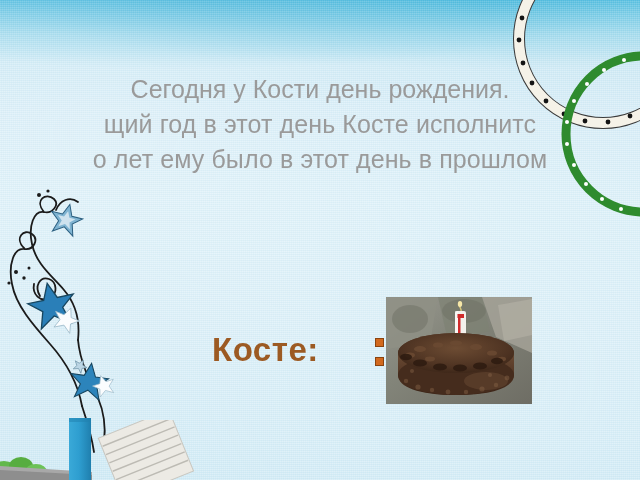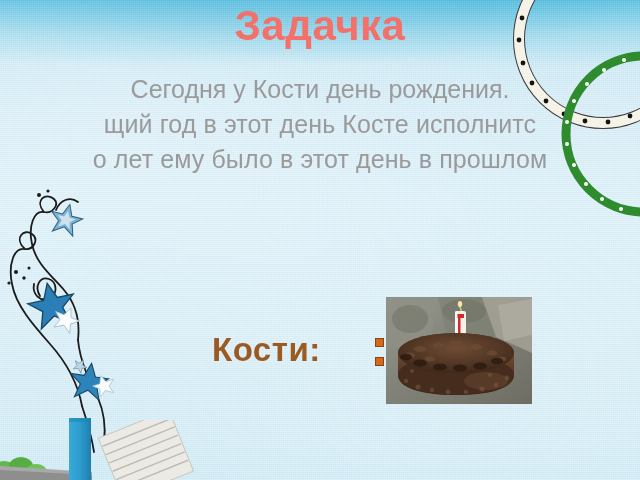--- a/index.html
+++ b/index.html
@@ -299,29 +299,28 @@
           <line x1="19" y1="20" x2="93" y2="20"></line>
           <line x1="19" y1="29" x2="93" y2="29"></line>
           <line x1="19" y1="38" x2="93" y2="38"></line>
           <line x1="19" y1="47" x2="93" y2="47"></line>
           <line x1="19" y1="56" x2="93" y2="56"></line>
         </g>
       </g>
     </svg>
   </div>
 
-  <div id="title">Задачка</div>
 
   <div id="body-text">
     <span class="line line-1">Сегодня у Кости день рождения.</span>
     <span class="line line-2">щий  год в этот день Косте исполнитс</span>
     <span class="line line-3">о лет ему было в этот день в прошлом</span>
   </div>
 
-  <div id="answer-label">Кости:</div>
+  <div id="answer-label">Косте:</div>
 
   <div id="cake-photo">
     <svg width="146" height="107" viewBox="0 0 146 107">
       <defs>
         <linearGradient id="bgwall" x1="0" y1="0" x2="1" y2="1">
           <stop offset="0%" stop-color="#9a9991"></stop>
           <stop offset="40%" stop-color="#83857a"></stop>
           <stop offset="100%" stop-color="#6e6d64"></stop>
         </linearGradient>
         <linearGradient id="cakeside" x1="0" y1="0" x2="0" y2="1">

